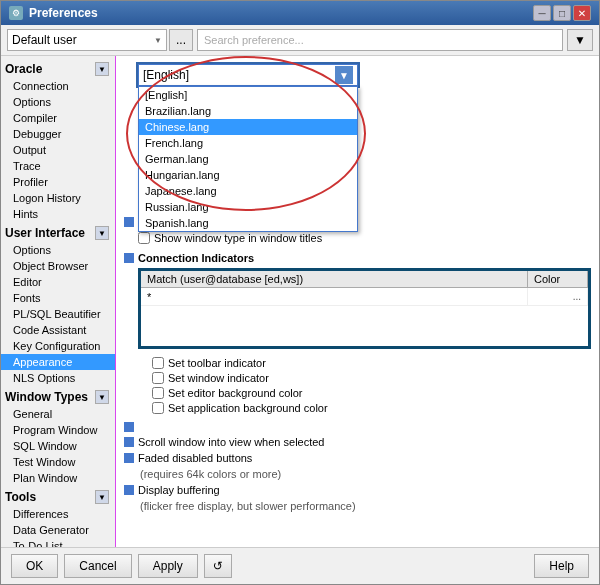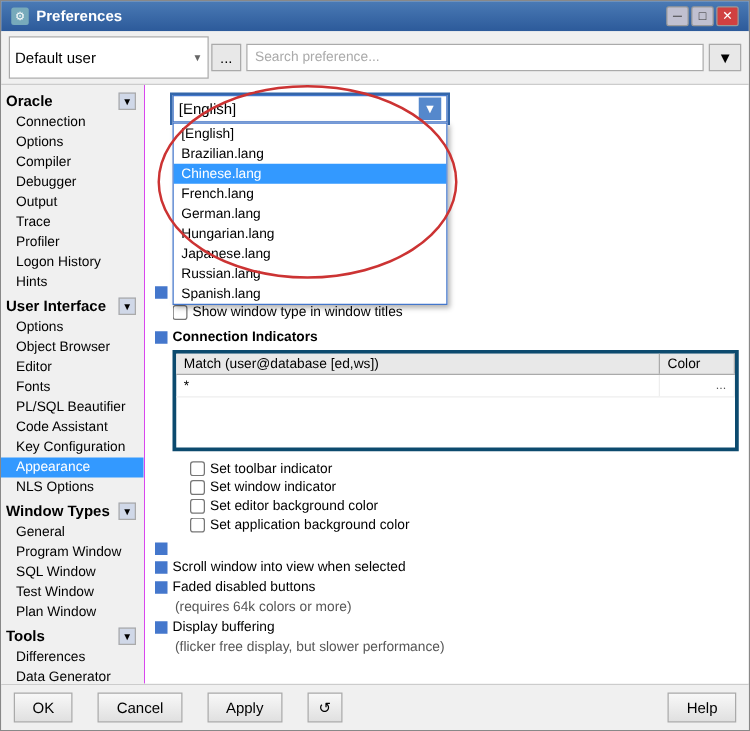--- a/index.html
+++ b/index.html
@@ -9,21 +9,21 @@
     .titlebar { background: linear-gradient(to bottom, #4a7ab5, #2c5a9a); color: white; padding: 4px 8px; display: flex; align-items: center; justify-content: space-between; height: 24px; }
     .titlebar-left { display: flex; align-items: center; gap: 6px; }
     .titlebar-icon { width: 14px; height: 14px; background: #7ab; border-radius: 2px; display: flex; align-items: center; justify-content: center; font-size: 9px; color: white; }
     .titlebar-title { font-size: 12px; font-weight: bold; }
     .titlebar-controls { display: flex; gap: 2px; }
     .win-btn { width: 18px; height: 16px; background: #c0c0d0; border: 1px solid #999; border-radius: 2px; cursor: pointer; display: flex; align-items: center; justify-content: center; font-size: 10px; color: #333; }
     .win-btn.close { background: #d04040; color: white; }
 
     .toolbar { display: flex; align-items: center; padding: 4px 6px; background: #f0f0f0; border-bottom: 1px solid #ccc; gap: 4px; }
     .user-select { display: flex; align-items: center; gap: 2px; }
-    .select-box { border: 1px solid #aaa; background: white; padding: 2px 4px; display: flex; align-items: center; width: 160px; height: 34px; justify-content: space-between; cursor: pointer; }
+    .select-box { border: 1px solid #aaa; background: white; padding: 2px 4px; display: flex; align-items: center; width: 160px; height: 22px; justify-content: space-between; cursor: pointer; }
     .select-arrow { font-size: 8px; color: #666; }
     .dots-btn { border: 1px solid #aaa; background: #e8e8e8; padding: 2px 6px; height: 22px; cursor: pointer; display: flex; align-items: center; }
     .search-box { flex: 1; border: 1px solid #aaa; background: white; height: 22px; padding: 2px 6px; color: #999; display: flex; align-items: center; }
     .search-arrow { border: 1px solid #aaa; background: #e8e8e8; height: 22px; padding: 2px 6px; display: flex; align-items: center; cursor: pointer; }
 
     .main-content { display: flex; flex: 1; overflow: hidden; }
 
     .sidebar { width: 115px; min-width: 115px; background: #f0f0f0; border-right: 1px solid #d946ef; overflow-y: auto; padding: 4px 0; }
     .sidebar-section { margin-bottom: 2px; }
     .sidebar-section-header { display: flex; align-items: center; justify-content: space-between; padding: 2px 6px 2px 4px; font-weight: bold; font-size: 11px; color: #000; cursor: pointer; }
@@ -51,21 +51,21 @@
     .table-header-cell.match { flex: 1; }
     .table-header-cell.color { width: 60px; }
     .table-row { display: flex; border-bottom: 1px solid #eee; min-height: 18px; }
     .table-cell { padding: 2px 6px; font-size: 11px; border-right: 1px solid #eee; display: flex; align-items: center; }
     .table-cell.match { flex: 1; }
     .table-cell.color { width: 60px; display: flex; align-items: center; justify-content: flex-end; }
     .table-empty-row { height: 40px; }
     .dots-small { font-size: 10px; color: #555; }
 
     .bottom-bar { display: flex; justify-content: space-between; align-items: center; padding: 6px 10px; border-top: 1px solid #ccc; background: #f0f0f0; }
-    .bottom-left { display: flex; gap: 20px; }
+    .bottom-left { display: flex; gap: 6px; }
     .bottom-btn { border: 1px solid #aaa; background: linear-gradient(to bottom, #f8f8f8, #e0e0e0); padding: 3px 14px; cursor: pointer; font-size: 12px; height: 24px; display: flex; align-items: center; }
   </style>
 </head>
 <body>
 
 <div class="window">
 
   <div class="titlebar">
     <div class="titlebar-left">
       <div class="titlebar-icon">⚙</div>

